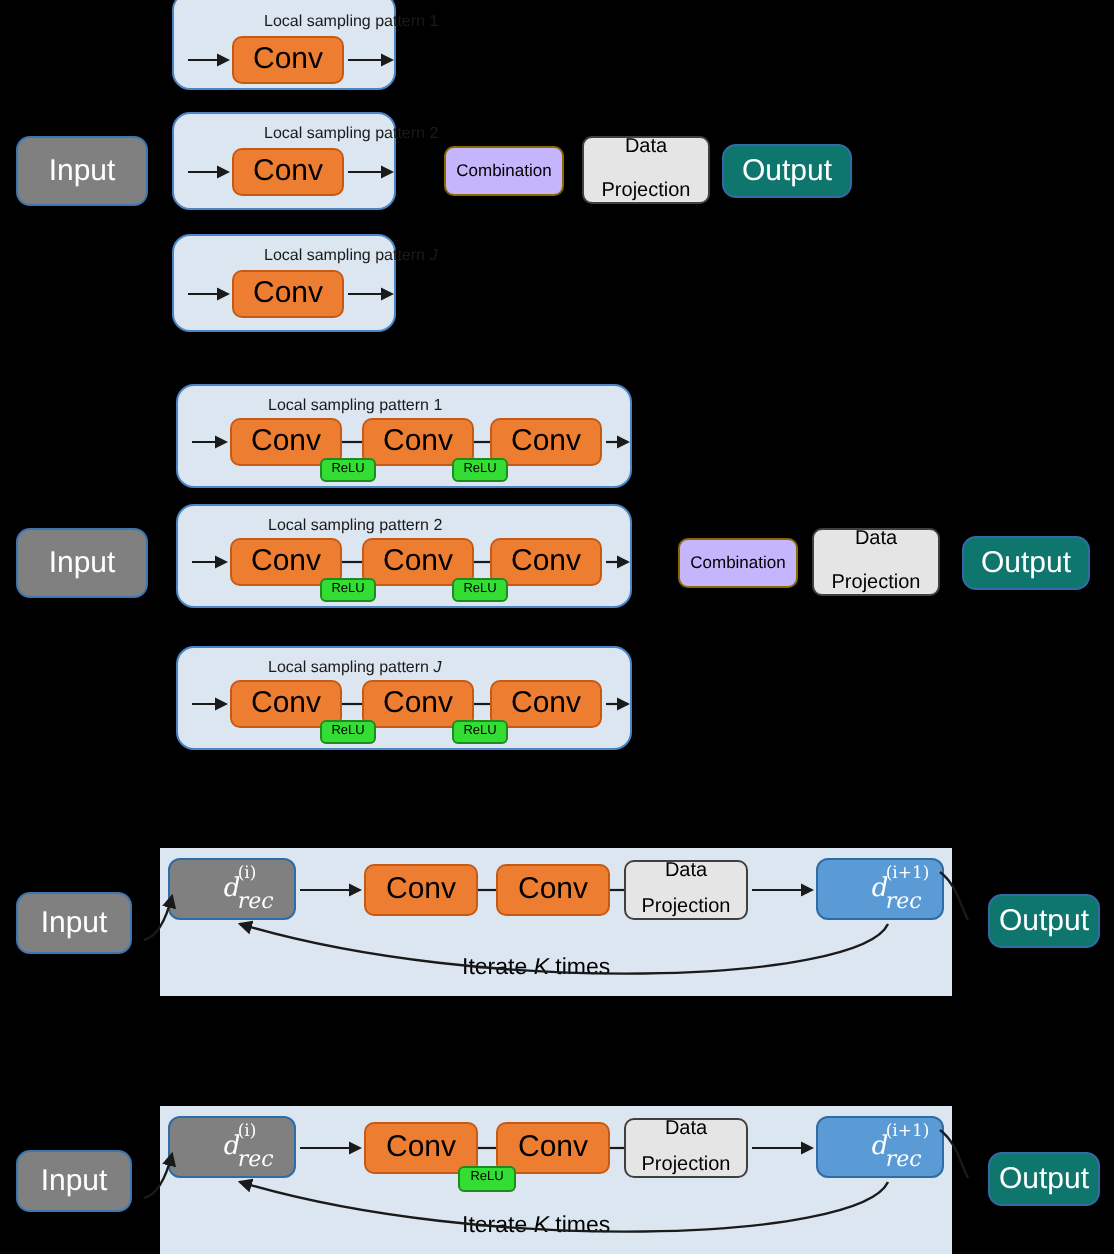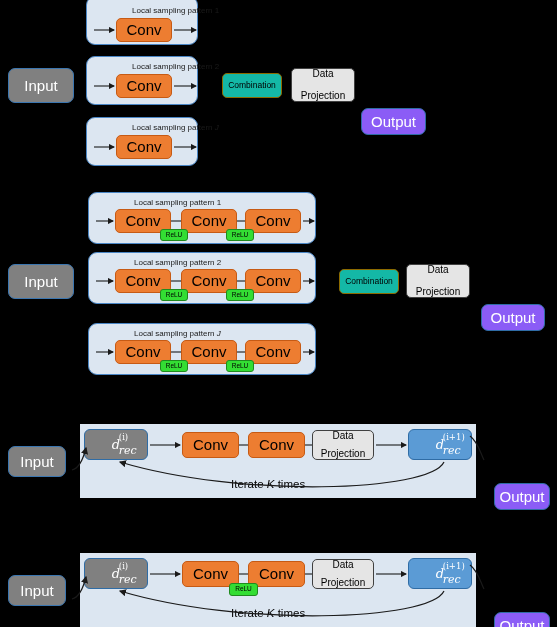--- a/index.html
+++ b/index.html
@@ -6,24 +6,24 @@
   body{width:557px;height:627px;position:relative;overflow:hidden;
        font-family:"Liberation Sans","DejaVu Sans",sans-serif;}
   .stage{position:absolute;left:0;top:0;width:557px;height:627px;}
 
   
   .node{position:absolute;box-sizing:border-box;display:flex;align-items:center;
         justify-content:center;text-align:center;border-radius:5px;line-height:1.05;}
 
   .input-node{background:#808080;border:1.4px solid #3b76b0;color:#ffffff;
               font-size:15px;border-radius:7px;}
-  .output-node{background:#8b5cf6;border:1.4px solid #2f6ca5;color:#ffffff;
-               font-size:15px;border-radius:7px;margin-top:36px;}
+  .output-node{background:#0f766e;border:1.4px solid #2f6ca5;color:#ffffff;
+               font-size:15px;border-radius:7px;}
   .conv-node{background:#ed7d31;border:1.2px solid #c65a14;color:#000000;font-size:15px;}
-  .comb-node{background:#14b8a6;border:1.2px solid #8c6a00;color:#000000;font-size:8.5px;}
+  .comb-node{background:#c4b5fd;border:1.2px solid #8c6a00;color:#000000;font-size:8.5px;}
   .dp-node{background:#e5e5e5;border:1.2px solid #404040;color:#000000;font-size:10px;justify-content:space-between;}
   .relu-node{background:#33dd33;border:1.1px solid #1f8a1f;color:#000000;font-size:6.5px;
              border-radius:3px;z-index:6;}
   .drec-gray{background:#808080;border:1.4px solid #2f6ca5;color:#ffffff;border-radius:6px;}
   .drec-blue{background:#5b9bd5;border:1.4px solid #2f6ca5;color:#ffffff;border-radius:6px;}
 
   .container{position:absolute;box-sizing:border-box;background:#dce6f1;
              border:1.3px solid #4a86c5;border-radius:9px;}
   .panel{position:absolute;box-sizing:border-box;background:#dce6f1;}
 

